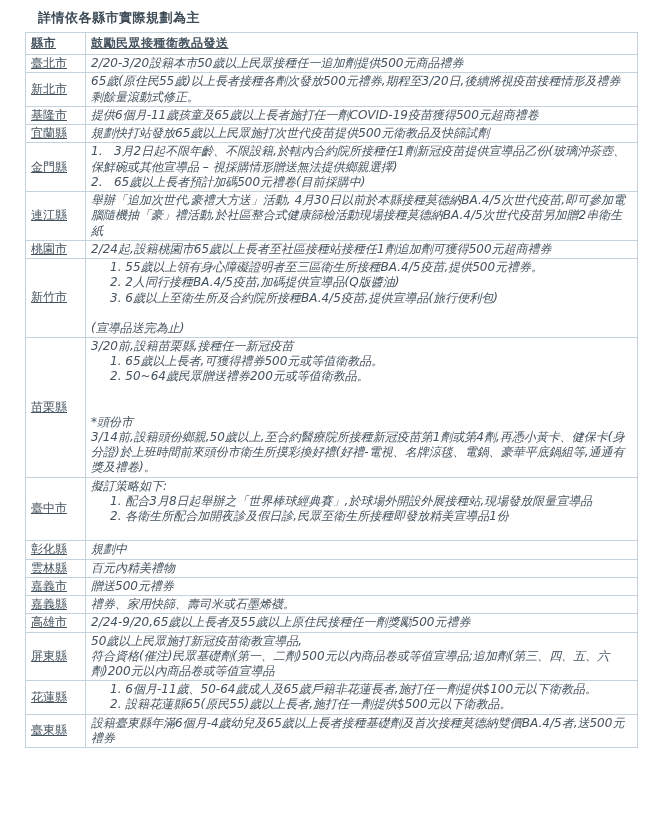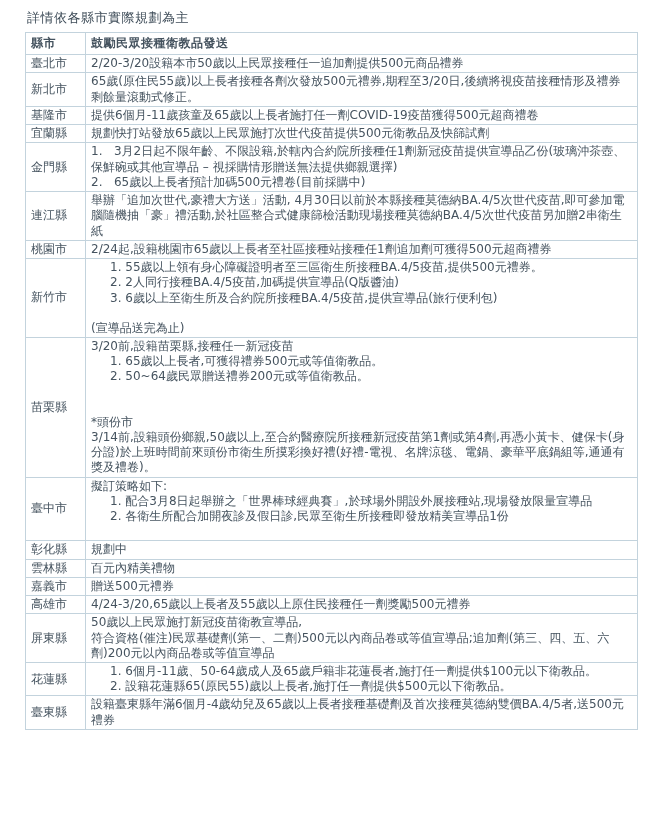--- a/index.html
+++ b/index.html
@@ -15,23 +15,23 @@
     overflow: hidden;
   }
   .content {
     position: absolute;
     top: 7px;
     left: 25px;
     width: 613px;
   }
   .page-title {
     font-size: 13px;
-    font-weight: normal;
+    font-weight: bold;
     color: #3e4c58;
-    margin: 2px 0 5px 2px;
+    margin: 2px 0 5px 13px;
     letter-spacing: 0.5px;
   }
   table.county-table {
     border-collapse: collapse;
     width: 100%;
     table-layout: fixed;
   }
   table.county-table th,
   table.county-table td {
     border: 1px solid #c3d3dd;
@@ -40,26 +40,28 @@
     line-height: 1.27;
     padding: 1px 5px;
     vertical-align: middle;
     text-align: left;
     overflow-wrap: anywhere;
   }
   table.county-table th {
     font-weight: bold;
     padding: 3px 5px;
     letter-spacing: 0.5px;
+    text-decoration: underline;
   }
   col.county-col { width: 60px; }
-  td.county { white-space: nowrap; }
+  td.county { white-space: nowrap; text-decoration: underline; }
   .line {
     white-space: pre-wrap;
     min-height: 15px;
+    font-style: italic;
   }
 </style>
 </head>
 <body>
 
 <div class="content">
   <div class="page-title">詳情依各縣市實際規劃為主</div>
 
   <table class="county-table">
     <colgroup>
@@ -159,23 +161,29 @@
             <div class="line">百元內精美禮物</div>
           </td>
         </tr>
         <tr>
           <td class="county">嘉義市</td>
           <td class="details">
             <div class="line">贈送500元禮券</div>
           </td>
         </tr>
         <tr>
+          <td class="county">嘉義縣</td>
+          <td class="details">
+            <div class="line">禮券、家用快篩、壽司米或石墨烯襪。</div>
+          </td>
+        </tr>
+        <tr>
           <td class="county">高雄市</td>
           <td class="details">
-            <div class="line">4/24-3/20,65歲以上長者及55歲以上原住民接種任一劑獎勵500元禮券</div>
+            <div class="line">2/24-9/20,65歲以上長者及55歲以上原住民接種任一劑獎勵500元禮券</div>
           </td>
         </tr>
         <tr>
           <td class="county">屏東縣</td>
           <td class="details">
             <div class="line">50歲以上民眾施打新冠疫苗衛教宣導品,</div>
             <div class="line">符合資格(催注)民眾基礎劑(第一、二劑)500元以內商品卷或等值宣導品;追加劑(第三、四、五、六劑)200元以內商品卷或等值宣導品</div>
           </td>
         </tr>
         <tr>

